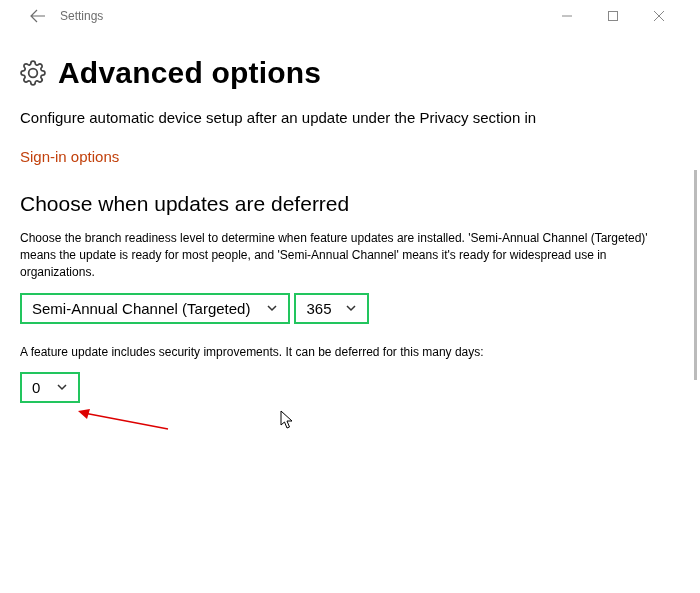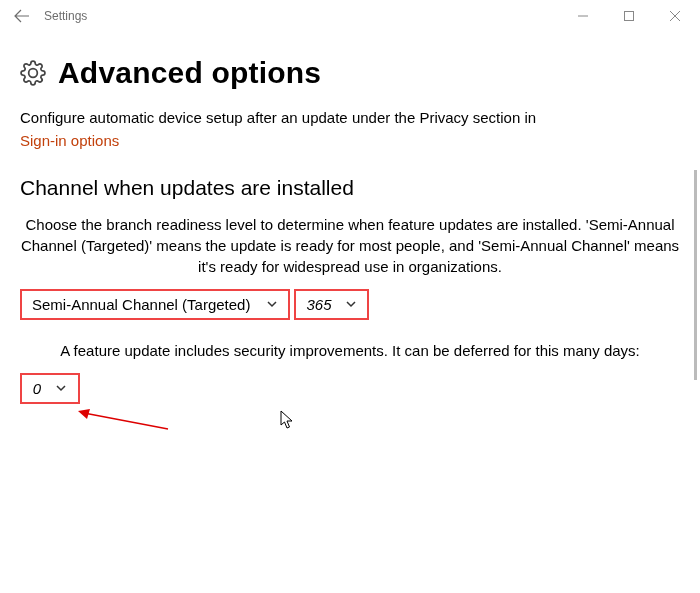--- a/index.html
+++ b/index.html
@@ -9,21 +9,21 @@
     width: 700px;
     height: 593px;
     overflow: hidden;
     position: relative;
     color: #000;
   }
   .titlebar {
     height: 32px;
     display: flex;
     align-items: center;
-    padding: 0 2px;
+    padding: 0 18px;
     color: #6d6d6d;
     font-size: 12px;
   }
   .back-btn {
     width: 40px;
     height: 32px;
     display: flex;
     align-items: center;
     justify-content: center;
     color: #6d6d6d;
@@ -59,53 +59,52 @@
     color: #444;
   }
   h1 {
     font-weight: 700;
     font-size: 30px;
     letter-spacing: 0.2px;
   }
   .desc {
     font-size: 15px;
     line-height: 1.35;
-    margin-bottom: 4px;
+    margin-bottom: 20px;
   }
   .link {
     color: #c2410c;
     font-size: 15px;
     cursor: pointer;
   }
   h2 {
     font-weight: 400;
     font-size: 21px;
     margin-top: 26px;
     margin-bottom: 14px;
   }
   .body-text {
-    font-size: 15px;
+    font-size: 12px;
     line-height: 1.4;
     margin-bottom: 12px;
-    text-align: center;
   }
   .dropdown {
-    border: 2px solid #ef4444;
+    border: 2px solid #22c55e;
     display: inline-flex;
     align-items: center;
     padding: 5px 10px;
     font-size: 15px;
     cursor: pointer;
     margin-bottom: 20px;
   }
   .dropdown .chev {
     margin-left: 14px;
   }
   .dropdown.wide { min-width: 270px; justify-content: space-between; }
-  .dropdown.narrow { min-width: 60px; justify-content: center; font-style: italic; }
+  .dropdown.narrow { min-width: 60px; justify-content: space-between; }
   .chev svg { width: 12px; height: 12px; }
   .scroll-hint {
     position: absolute;
     right: 3px;
     top: 170px;
     width: 3px;
     height: 210px;
     background: #bbb;
   }
   .arrow-annotation {
@@ -157,21 +156,21 @@
     <svg class="gear" viewBox="0 0 24 24">
       <path fill="none" stroke="currentColor" stroke-width="1.6" d="M12 8a4 4 0 1 0 0 8 4 4 0 0 0 0-8z"></path>
       <path fill="none" stroke="currentColor" stroke-width="1.6" d="M19.4 15a1.7 1.7 0 0 0 .34 1.87l.06.06a2 2 0 1 1-2.83 2.83l-.06-.06a1.7 1.7 0 0 0-1.87-.34 1.7 1.7 0 0 0-1.03 1.55V21a2 2 0 1 1-4 0v-.09a1.7 1.7 0 0 0-1.11-1.55 1.7 1.7 0 0 0-1.87.34l-.06.06a2 2 0 1 1-2.83-2.83l.06-.06a1.7 1.7 0 0 0 .34-1.87 1.7 1.7 0 0 0-1.55-1.03H3a2 2 0 1 1 0-4h.09a1.7 1.7 0 0 0 1.55-1.11 1.7 1.7 0 0 0-.34-1.87l-.06-.06a2 2 0 1 1 2.83-2.83l.06.06a1.7 1.7 0 0 0 1.87.34H9a1.7 1.7 0 0 0 1.03-1.55V3a2 2 0 1 1 4 0v.09a1.7 1.7 0 0 0 1.03 1.55 1.7 1.7 0 0 0 1.87-.34l.06-.06a2 2 0 1 1 2.83 2.83l-.06.06a1.7 1.7 0 0 0-.34 1.87V9a1.7 1.7 0 0 0 1.55 1.03H21a2 2 0 1 1 0 4h-.09a1.7 1.7 0 0 0-1.55 1.03z"></path>
     </svg>
     <h1>Advanced options</h1>
   </div>
 
   <div class="desc">Configure automatic device setup after an update under the Privacy section in</div>
   <span class="link">Sign-in options</span>
 
-  <h2>Channel when updates are installed</h2>
+  <h2>Choose when updates are deferred</h2>
 
   <div class="body-text">Choose the branch readiness level to determine when feature updates are installed. 'Semi-Annual Channel (Targeted)' means the update is ready for most people, and 'Semi-Annual Channel' means it's ready for widespread use in organizations.</div>
 
   <div class="dropdown wide">
     <span>Semi-Annual Channel (Targeted)</span>
     <span class="chev">
       <svg viewBox="0 0 12 12">
           <path fill="none" stroke="#333" stroke-width="1.5" d="M2 4 L6 8 L10 4"></path>
         </svg>
     </span>

